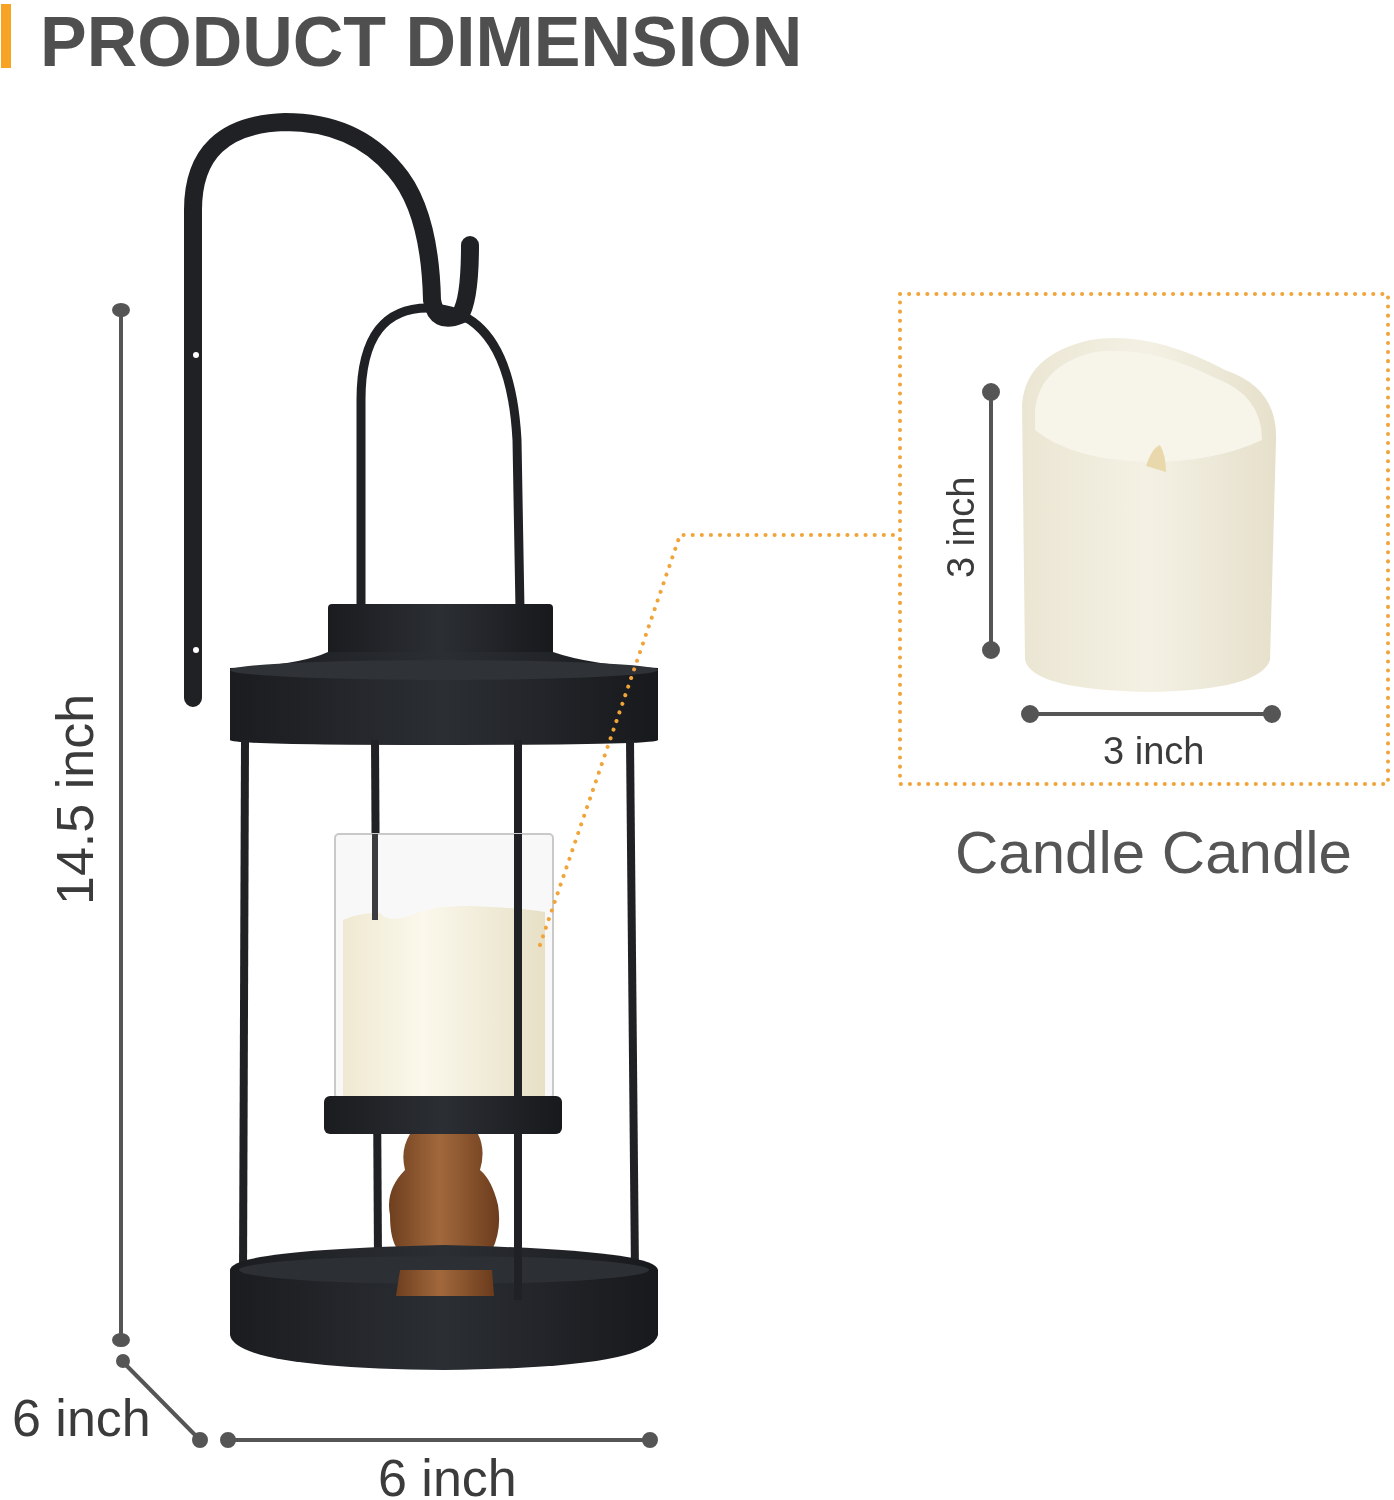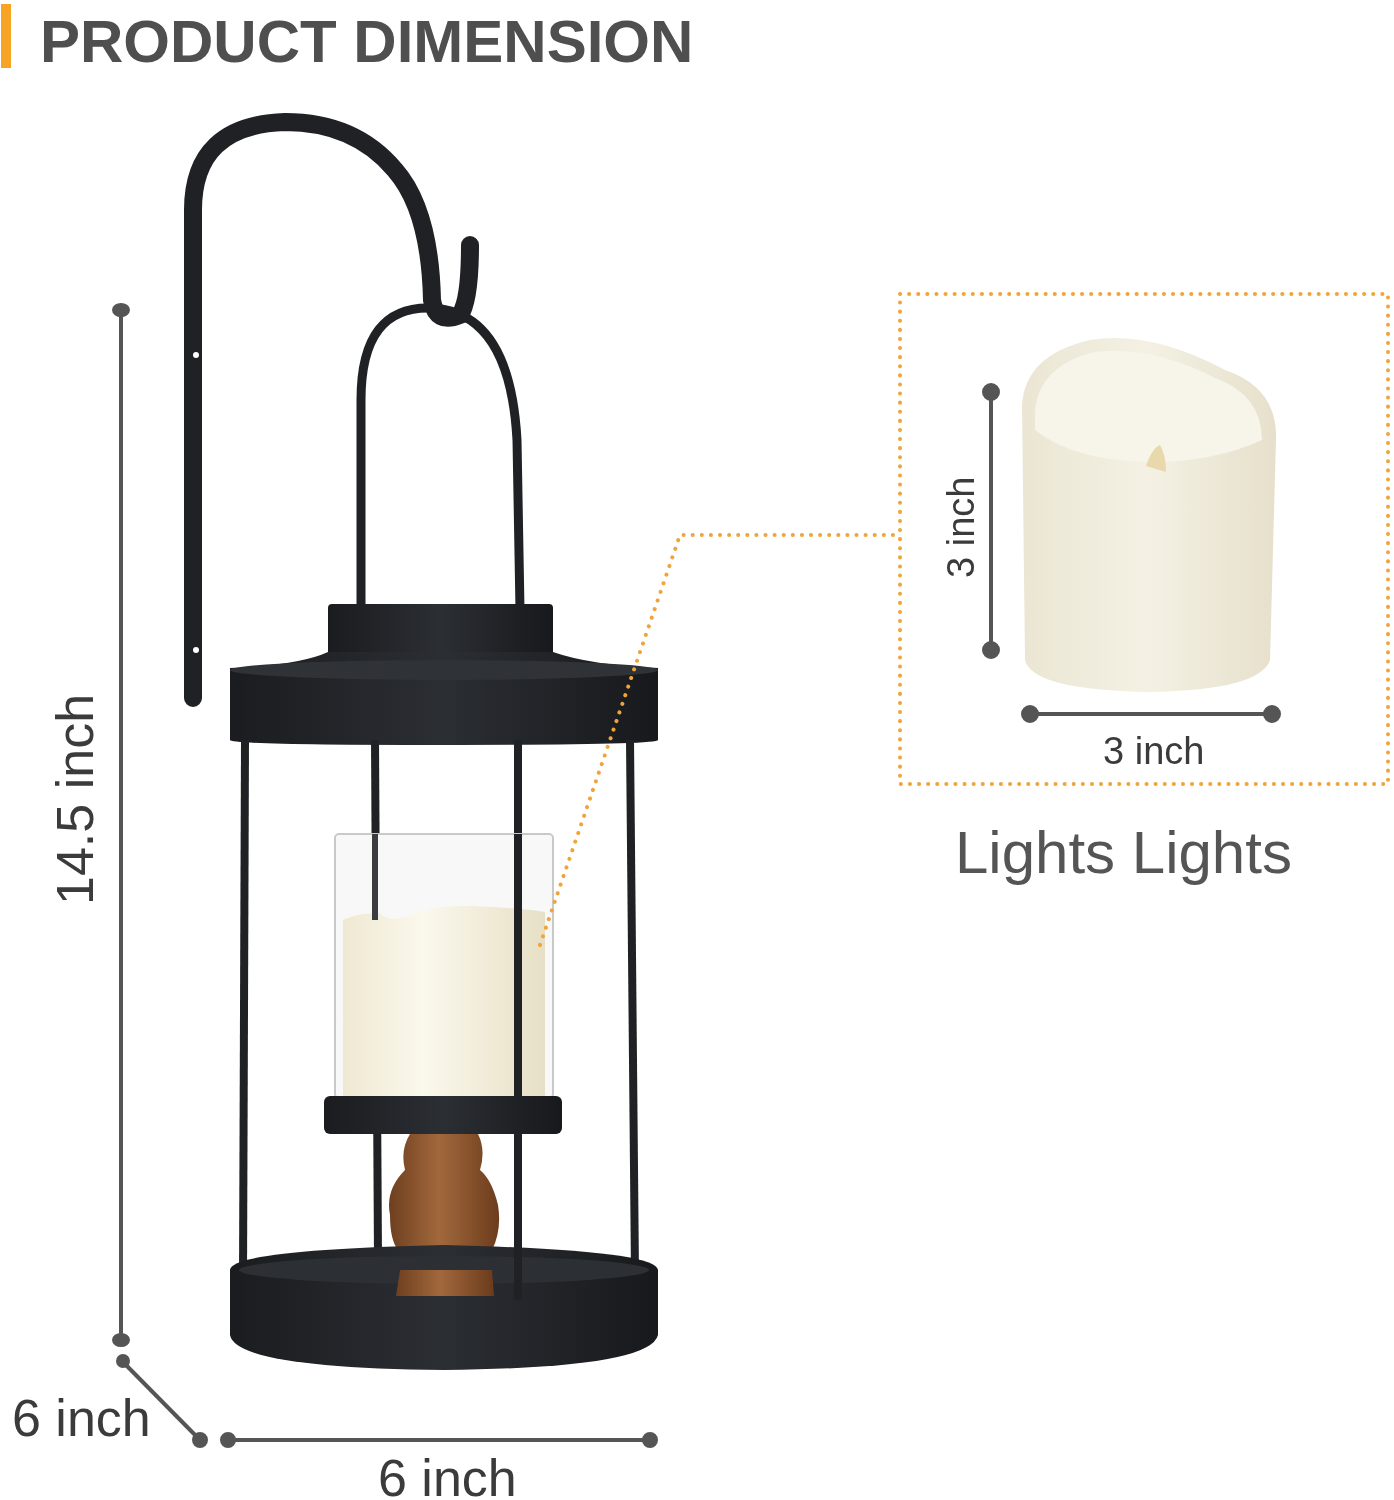--- a/index.html
+++ b/index.html
@@ -1,18 +1,18 @@
 <!DOCTYPE html>
 <html><head>
 <meta charset="utf-8">
 <style>
   html, body { margin: 0; padding: 0; background: #ffffff; }
   body { width: 1394px; height: 1500px; position: relative; overflow: hidden; font-family: "Liberation Sans", sans-serif; }
   .title-bar { position: absolute; left: 1px; top: 4px; width: 10px; height: 64px; background: #f7a425; }
-  .title { position: absolute; left: 40px; top: 2px; font-family: "Liberation Sans", sans-serif; font-weight: bold; font-size: 60px; line-height: 80px; color: #4f4f4f; letter-spacing: 0px; white-space: nowrap; }
+  .title { position: absolute; left: 40px; top: 2px; font-family: "Liberation Sans", sans-serif; font-weight: bold; font-size: 70px; line-height: 80px; color: #4f4f4f; letter-spacing: 0px; white-space: nowrap; }
   .dim-text { position: absolute; color: #3b3b3b; font-family: "Liberation Sans", sans-serif; white-space: nowrap; }
   .vert { transform-origin: left top; transform: rotate(-90deg); }
   svg.scene { position: absolute; left: 0; top: 0; }
   .caption { position: absolute; left: 955px; top: 818px; font-size: 60px; color: #555555; font-family: "Liberation Sans", sans-serif; white-space: nowrap; }
 </style>
 </head>
 <body>
 
 <div class="title-bar"></div>
 <div class="title">PRODUCT DIMENSION</div>
@@ -98,13 +98,13 @@
     <circle cx="1030" cy="714" r="7"></circle>
     <circle cx="1272" cy="714" r="7"></circle>
   </g>
 </svg>
 
 <div class="dim-text vert" style="left:45px; top:905px; font-size:52px;">14.5 inch</div>
 <div class="dim-text" style="left:12px; top:1388px; font-size:52px;">6 inch</div>
 <div class="dim-text" style="left:378px; top:1448px; font-size:52px;">6 inch</div>
 <div class="dim-text vert" style="left:940px; top:578px; font-size:38px;">3 inch</div>
 <div class="dim-text" style="left:1103px; top:730px; font-size:38px;">3 inch</div>
-<div class="caption">Lights Lights</div>
+<div class="caption">Candle Candle</div>
 
 </body></html>

